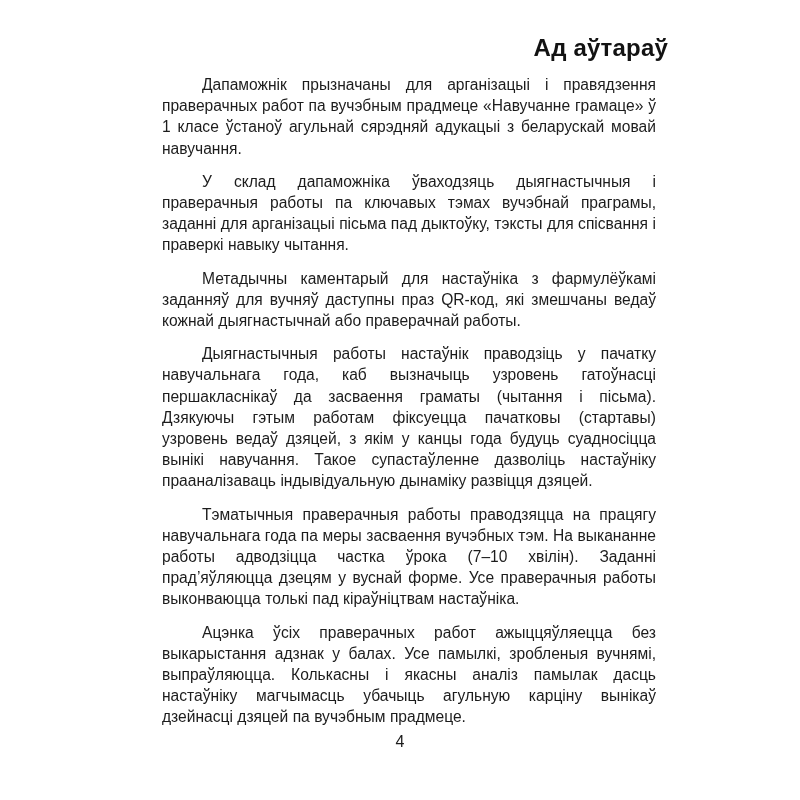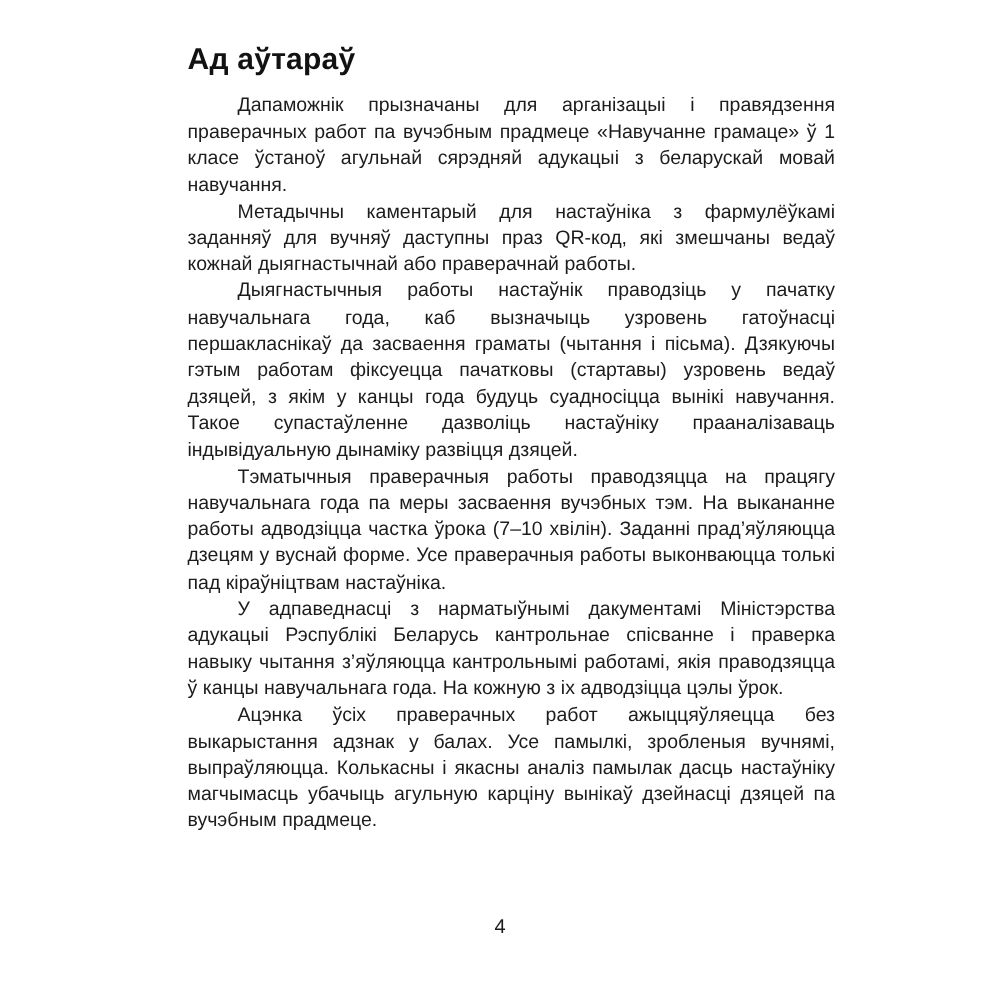--- a/index.html
+++ b/index.html
@@ -20,32 +20,32 @@
   }
   .content {
     position: absolute;
     left: 150px;
     top: 34px;
     width: 518px;
   }
   .doc-title {
     font-size: 24px;
     font-weight: bold;
-    text-align: left;
+    text-align: right;
     letter-spacing: 0.2px;
     margin: 0 0 12px 0;
     color: #121212;
   }
   .para {
     font-size: 15.6px;
     line-height: 21.2px;
     text-align: justify;
     text-justify: inter-word;
     text-indent: 40px;
-    margin: 0;
+    margin: 12px;
     color: #1c1c1c;
     hyphens: manual;
     word-spacing: 0.1px;
   }
   .page-number {
     position: absolute;
     left: 0;
     right: 0;
     top: 733px;
     text-align: center;
@@ -55,22 +55,22 @@
 </style>
 </head>
 <body>
 
 <div class="page">
   <div class="content">
 
     <h1 class="doc-title">Ад аўтараў</h1>
 
     <p class="para">Дапаможнік прызначаны для арганізацыі і правядзення праверачных работ па вучэбным прадмеце «Навучанне грамаце» ў 1 класе ўстаноў агульнай сярэдняй адукацыі з беларускай мовай навучання.</p>
+    <p class="para">У склад дапаможніка ўваходзяць дыягнастычныя і праверачныя работы па ключавых тэмах вучэбнай праграмы, заданні для арганізацыі пісьма пад дыктоўку, тэксты для спісвання і праверкі навыку чытання.</p>
     <p class="para">Метадычны каментарый для настаўніка з фармулёўкамі заданняў для вучняў даступны праз QR-код, які змешчаны ведаў кожнай дыягнастычнай або праверачнай работы.</p>
     <p class="para">Дыягнастычныя работы настаўнік праводзіць у пачатку навучальнага года, каб вызначыць узровень гатоўнасці першакласнікаў да засваення граматы (чытання і пісьма). Дзякуючы гэтым работам фіксуецца пачатковы (стартавы) узровень ведаў дзяцей, з якім у канцы года будуць суадносіцца вынікі навучання. Такое супастаўленне дазволіць настаўніку прааналізаваць індывідуальную дынаміку развіцця дзяцей.</p>
     <p class="para">Тэматычныя праверачныя работы праводзяцца на працягу навучальнага года па меры засваення вучэбных тэм. На выкананне работы адводзіцца частка ўрока (7–10 хвілін). Заданні прад’яўляюцца дзецям у вуснай форме. Усе праверачныя работы выконваюцца толькі пад кіраўніцтвам настаўніка.</p>
-    <p class="para">У адпаведнасці з нарматыўнымі дакументамі Міністэрства адукацыі Рэспублікі Беларусь кантрольнае спісванне і праверка навыку чытання з’яўляюцца кантрольнымі работамі, якія праводзяцца ў канцы навучальнага года. На кожную з іх адводзіцца цэлы ўрок.</p>
     <p class="para">Ацэнка ўсіх праверачных работ ажыццяўляецца без выкарыстання адзнак у балах. Усе памылкі, зробленыя вучнямі, выпраўляюцца. Колькасны і якасны аналіз памылак дасць настаўніку магчымасць убачыць агульную карціну вынікаў дзейнасці дзяцей па вучэбным прадмеце.</p>
 
   </div>
 
   <div class="page-number">4</div>
 </div>
 
 </body></html>

